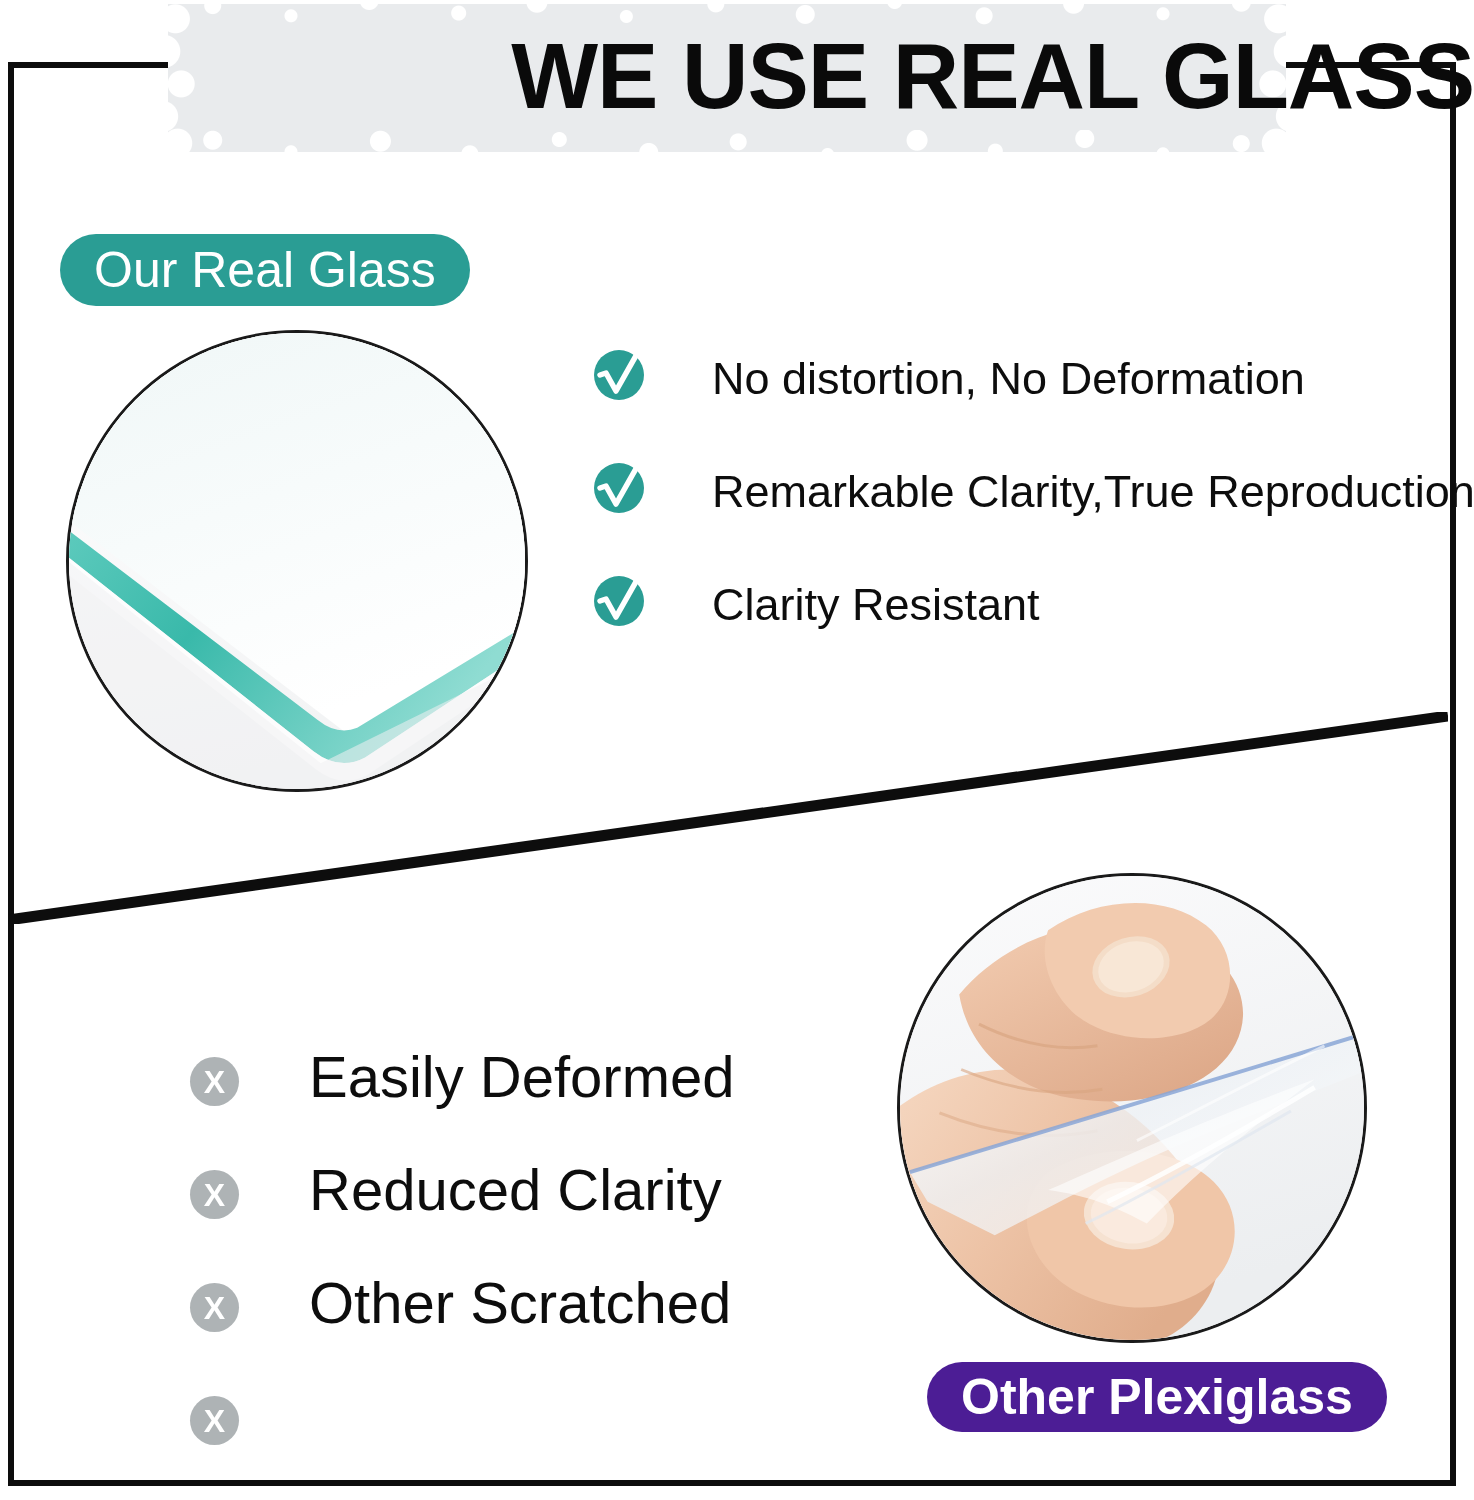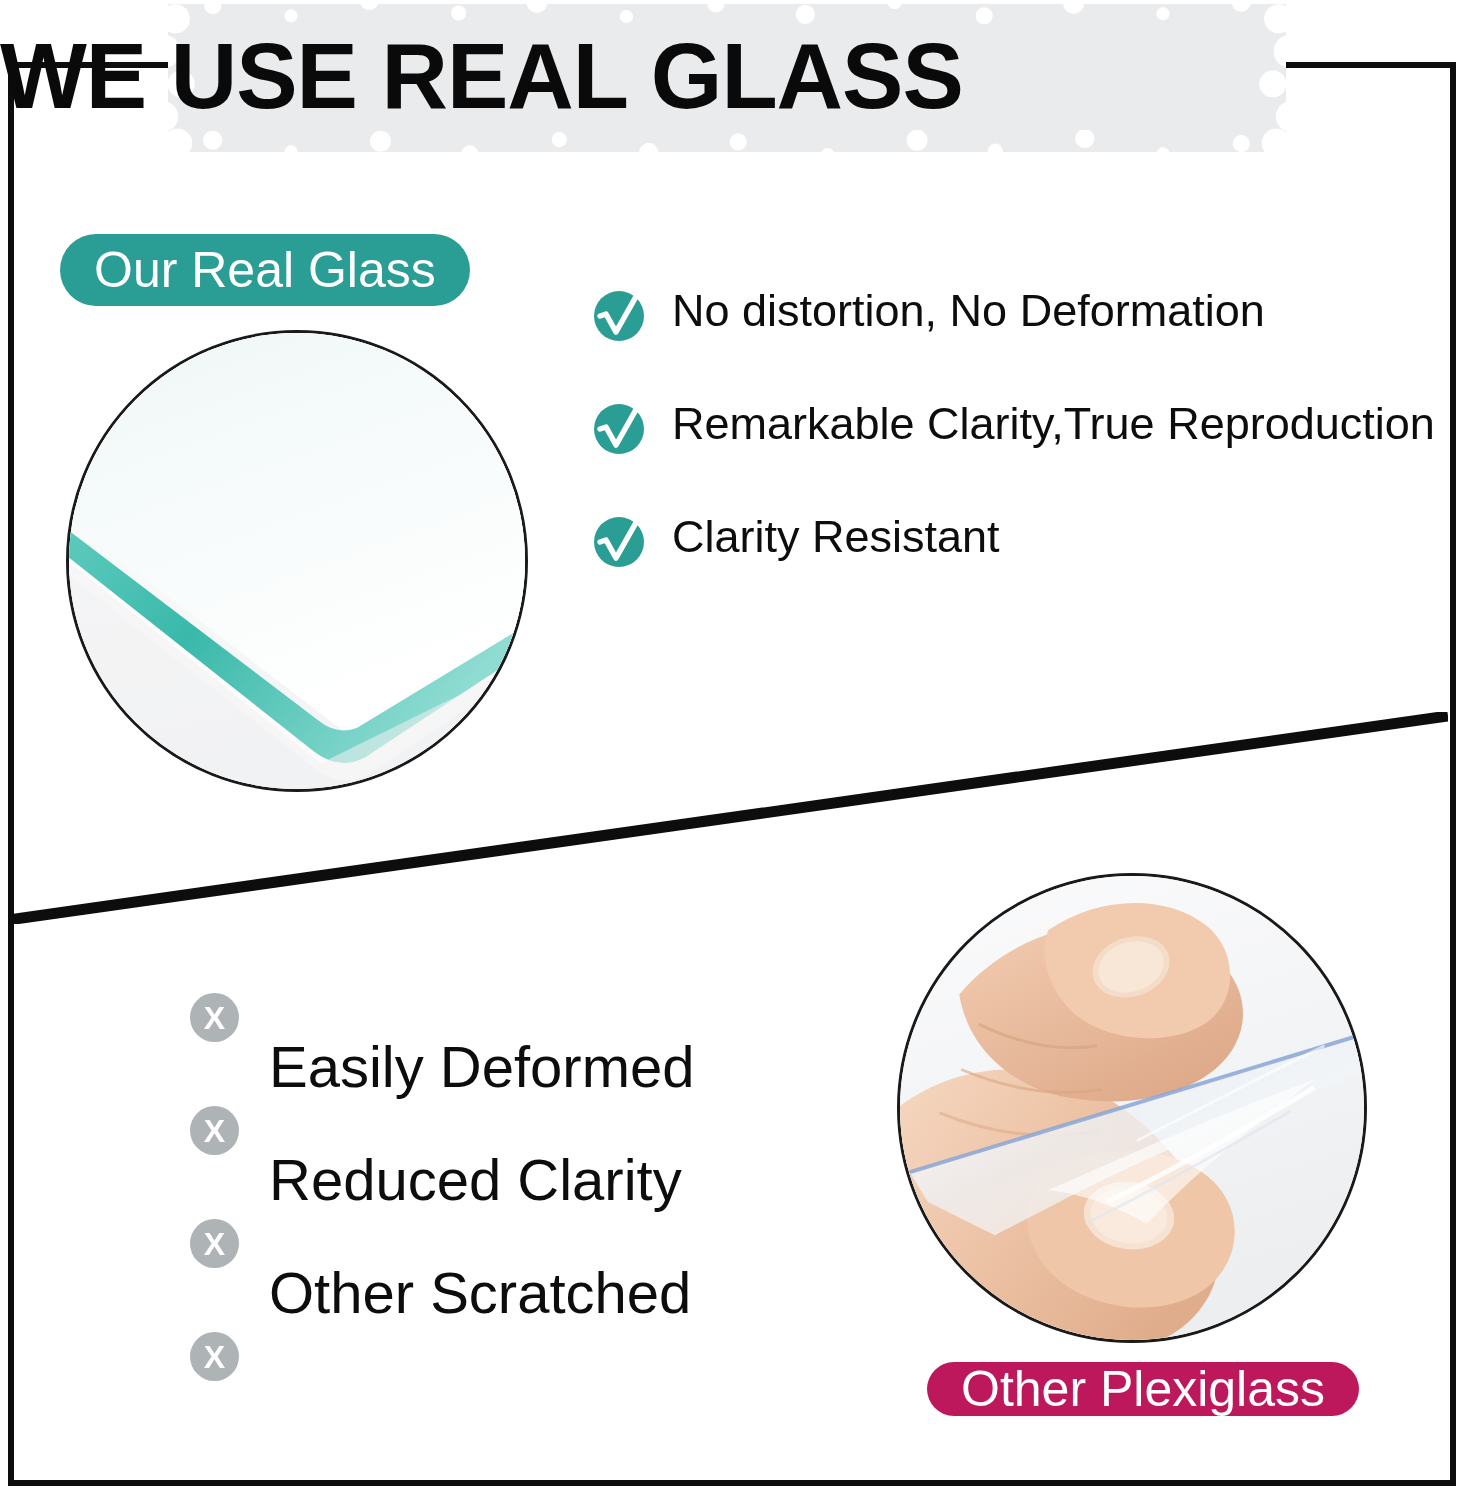--- a/index.html
+++ b/index.html
@@ -79,21 +79,21 @@
       radial-gradient(circle at 34% 94%, #ffffff 0 14px, transparent 15px);
   }
   .brush-side-l { left: -10px; }
   .brush-side-r { right: -10px; transform: scaleX(-1); }
 
   .title {
     position: absolute;
     left: 0;
     top: 30px;
     width: 1474px;
-    text-align: left;
+    text-align: right;
     font-family: "Liberation Sans", sans-serif;
     font-weight: bold;
     font-size: 92px;
     letter-spacing: -1px;
     color: #0a0a0a;
     line-height: 1;
     white-space: nowrap;
   }
 
   
@@ -122,22 +122,23 @@
   }
   .badge-glass {
     left: 60px;
     top: 234px;
     height: 72px;
     background: #2a9d94;
   }
   .badge-plexi {
     left: 927px;
     top: 1362px;
-    height: 54px;
-    background: #be185d;
+    height: 70px;
+    background: #4c1d95;
+    font-weight: bold;
   }
 
   
   .photo {
     position: absolute;
     border-radius: 50%;
     border: 3px solid #1a1a1a;
     overflow: hidden;
     box-sizing: border-box;
   }
@@ -158,22 +159,23 @@
 
   
   .list {
     position: absolute;
   }
   .list-pros { left: 592px; top: 288px; }
   .list-cons { left: 190px; top: 993px; }
 
   .row {
     display: flex;
-    align-items: flex-start;
+    align-items: flex-end;
     height: 113px;
+    gap: 40px;
   }
 
   .icon-check {
     position: relative;
     flex: 0 0 auto;
     width: 54px;
     height: 54px;
     margin-right: 26px;
   }
   .icon-x {

